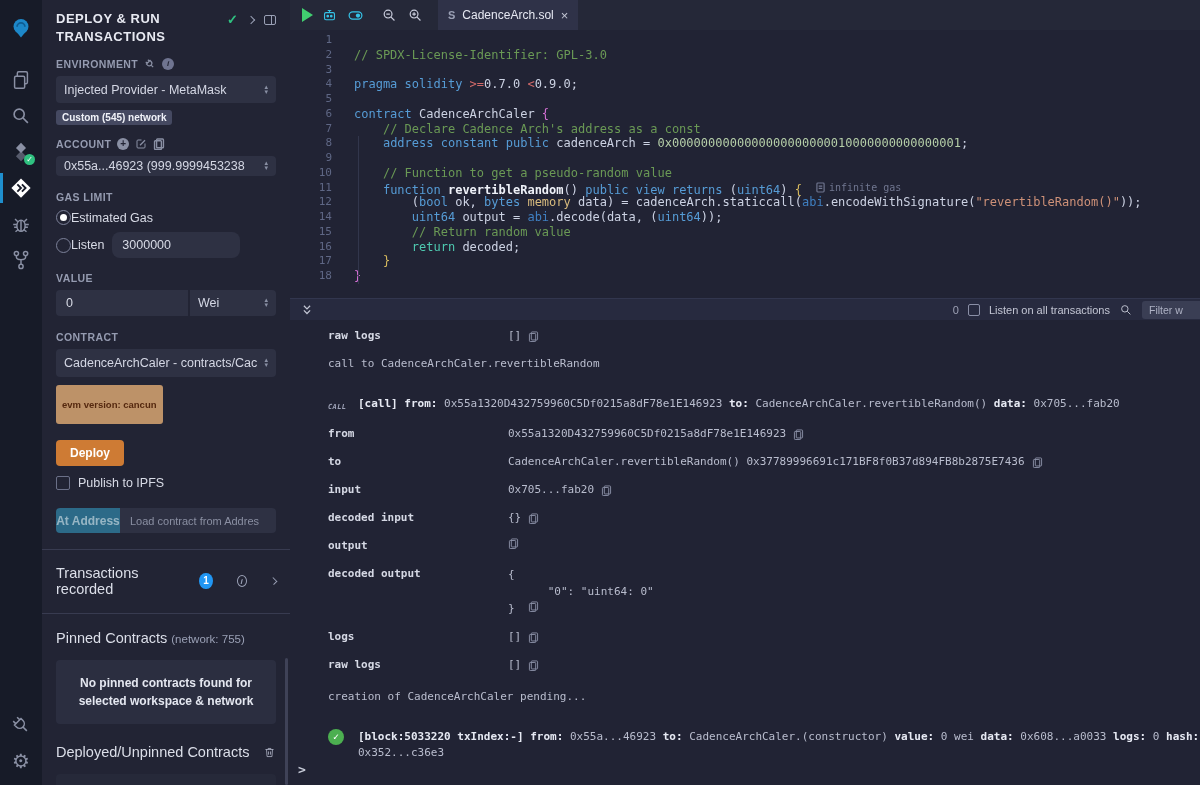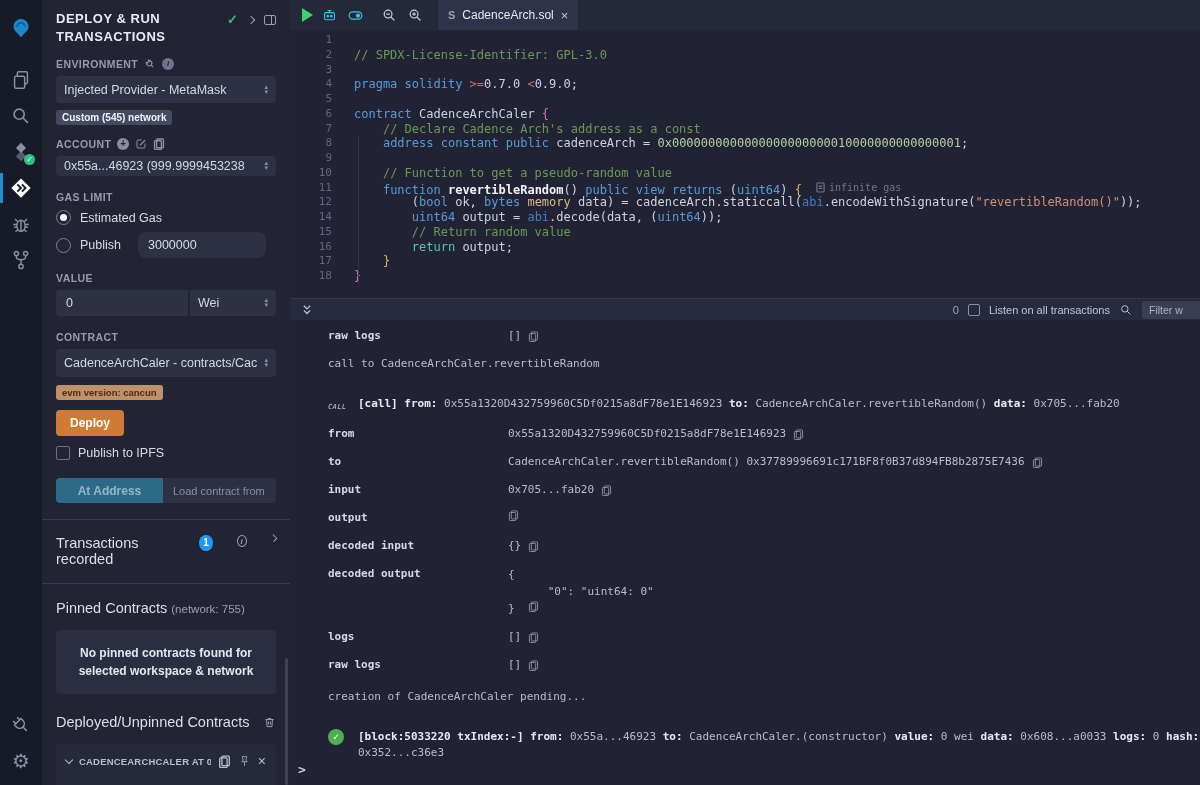--- a/index.html
+++ b/index.html
@@ -29,38 +29,38 @@
   .split-ic{width:12px;height:10px;border:1.4px solid #9aa0b5;border-radius:2px;position:relative}
   .split-ic::after{content:"";position:absolute;top:0;bottom:0;right:3px;width:1.4px;background:#9aa0b5}
   .sec-label{font-size:10.5px;color:#959bb0;letter-spacing:.04em;margin:13px 0 6px;display:flex;align-items:center;gap:6px;font-weight:bold}
   .info-ic{width:12px;height:12px;border-radius:50%;background:#6f7490;color:#222434;font-size:8px;font-weight:bold;text-align:center;line-height:12px;font-style:italic}
   .plus-ic{width:12px;height:12px;border-radius:50%;background:#8a90a4;color:#222434;text-align:center;line-height:12px;font-size:10px;font-weight:bold}
   .mini-svg{width:12px;height:12px;stroke:#8a90a4;fill:none;stroke-width:1.6}
   .sel{height:27px;background:#2e3143;border-radius:4px;display:flex;align-items:center;padding:0 8px;font-size:12.5px;color:#d4d7e4;cursor:pointer}
   .sel .txt{flex:1;white-space:nowrap;overflow:hidden}
   .arrows{display:flex;flex-direction:column;line-height:5px;font-size:7px;color:#8a90a4;font-family:"DejaVu Sans",sans-serif}
   .net-badge{display:inline-block;margin-top:7px;background:#454961;color:#f0f2f8;font-size:10px;font-weight:bold;padding:2px 6px;border-radius:3px}
-  .radio-row{display:flex;align-items:center;gap:9px;margin:7px 0;font-size:12.5px;color:#d8dbe6}
+  .radio-row{display:flex;align-items:center;gap:0;margin:7px 0;font-size:12.5px;color:#d8dbe6}
   .radio{width:15px;height:15px;border-radius:50%;border:1.5px solid #7c8199;position:relative;flex:none}
   .radio.on::after{content:"";position:absolute;left:3px;top:3px;width:7px;height:7px;border-radius:50%;background:#fff}
   .inp{background:#2e3143;border:none;border-radius:8px;color:#d8dbe6;font-size:12.5px;height:26px;padding:0 10px;font-family:"Liberation Sans",sans-serif;outline:none}
   .custom-row input{width:128px;margin-left:8px}
   .value-row{display:flex;gap:2px}
   .value-row input{flex:1;min-width:0;border-radius:4px 0 0 4px}
   .wei-sel{width:86px;border-radius:0 4px 4px 0}
-  .evm-badge{display:inline-block;margin-top:8px;background:#bd9268;color:#55280e;font-size:9.5px;font-weight:bold;padding:2px 6px;border-radius:3px}
-  .deploy-btn{display:block;margin-top:10px;background:#ce7b34;color:#fff;border:none;border-radius:4px;font-size:12px;font-weight:bold;padding:6px 14px;cursor:pointer;font-family:"Liberation Sans",sans-serif}
+  .evm-badge{display:inline-block;margin-top:8px;background:#bd9268;color:#55280e;font-size:9.5px;font-weight:bold;padding:14px 6px;border-radius:3px}
+  .deploy-btn{display:block;margin-top:16px;background:#ce7b34;color:#fff;border:none;border-radius:4px;font-size:12px;font-weight:bold;padding:6px 14px;cursor:pointer;font-family:"Liberation Sans",sans-serif}
   .chk-row{display:flex;align-items:center;gap:8px;margin-top:10px;font-size:12.5px}
   .chk{width:14px;height:14px;border:1.5px solid #6b7088;border-radius:2px;background:transparent;flex:none}
   .ataddr-row{display:flex;margin-top:18px}
-  .ataddr-btn{width:107px;height:25px;background:#2c6a88;color:rgba(255,255,255,.5);font-weight:bold;font-size:12px;border:none;border-radius:4px 0 0 4px;cursor:pointer;font-family:"Liberation Sans",sans-serif}
+  .ataddr-btn{width:64px;height:25px;background:#2c6a88;color:rgba(255,255,255,.5);font-weight:bold;font-size:12px;border:none;border-radius:4px 0 0 4px;cursor:pointer;font-family:"Liberation Sans",sans-serif}
   .ataddr-inp{flex:1;min-width:0;height:25px;border-radius:0 4px 4px 0;font-size:11px}
   .ataddr-inp::placeholder{color:#8a8fa2}
   .divider{height:1px;background:#383b50;margin:16px -14px 0}
-  .tx-row{display:flex;gap:24px;margin-top:15px;font-size:14.5px;color:#dcdfe9}
+  .tx-row{display:flex;align-items:center;gap:24px;margin-top:15px;font-size:14.5px;color:#dcdfe9}
   .count-badge{width:16px;height:16px;border-radius:50%;background:#2196f3;color:#fff;font-size:10px;font-weight:bold;text-align:center;line-height:16px}
   .tx-chev{margin-left:auto}
   .pin-title{margin-top:16px;font-size:14.5px;color:#dcdfe9}
   .pin-title .small{font-size:11.5px;color:#9aa0b5}
   .empty-box{margin-top:14px;background:#2b2e40;border-radius:4px;padding:14px 10px;text-align:center;font-size:12px;font-weight:bold;color:#e4e7f0;line-height:1.5}
   .dep-title-row{display:flex;align-items:center;margin-top:20px}
   .dep-title{font-size:14.5px;color:#dcdfe9}
   .card{margin-top:14px;background:#262939;border-radius:4px;padding:10px 10px 12px;height:130px}
   .card-head{display:flex;align-items:center;gap:7px;color:#b9bdcf}
   .chev-d{width:6px;height:6px;border-right:1.6px solid #b9bdcf;border-bottom:1.6px solid #b9bdcf;transform:rotate(45deg);margin-top:-3px}
@@ -232,21 +232,21 @@
 
       <div class="sec-label" style="margin-top:15px">
         <span>GAS LIMIT</span>
       </div>
       <div class="radio-row">
         <span class="radio on"></span>
         <span>Estimated Gas</span>
       </div>
       <div class="radio-row custom-row">
         <span class="radio"></span>
-        <span>Publish</span>
+        <span>Listen</span>
         <input class="inp" value="3000000" style="">
       </div>
 
       <div class="sec-label" style="margin-top:14px">
         <span>VALUE</span>
       </div>
       <div class="value-row">
         <input class="inp" value="0" style="">
         <div class="sel wei-sel" style="height:26px">
           <span class="txt">Wei</span>
@@ -384,21 +384,21 @@
           <div class="code-line"><span class="ln">8</span><span class="cl"><span class="tk-p">    </span><span class="tk-k">address constant public </span><span class="tk-p">cadenceArch = </span><span class="tk-n">0x0000000000000000000000010000000000000001</span><span class="tk-p">;</span></span></div>
           <div class="code-line"><span class="ln">9</span><span class="cl"></span></div>
           <div class="code-line"><span class="ln">10</span><span class="cl"><span class="tk-p">    </span><span class="tk-c">// Function to get a pseudo-random value</span></span></div>
           <div class="code-line"><span class="ln">11</span><span class="cl"><span class="tk-p">    </span><span class="tk-k">function </span><span class="tk-f">revertibleRandom</span><span class="tk-p">() </span><span class="tk-k">public view returns </span><span class="tk-p">(</span><span class="tk-k">uint64</span><span class="tk-p">) </span><span class="tk-g">{</span><span class="ghost"><svg viewBox="0 0 10 12">
                   <rect x="1" y="1" width="8" height="10" rx="1"></rect>
                   <path d="M3 4.5 h4 M3 7 h4"></path>
                 </svg>infinite gas</span></span></div>
           <div class="code-line"><span class="ln">12</span><span class="cl"><span class="tk-p">        (</span><span class="tk-k">bool</span><span class="tk-p"> ok, </span><span class="tk-k">bytes</span><span class="tk-p"> </span><span class="tk-y">memory</span><span class="tk-p"> data) = cadenceArch.staticcall(</span><span class="tk-a">abi</span><span class="tk-p">.encodeWithSignature(</span><span class="tk-s">"revertibleRandom()"</span><span class="tk-p">));</span></span></div>
           <div class="code-line"><span class="ln">14</span><span class="cl"><span class="tk-p">        </span><span class="tk-k">uint64</span><span class="tk-p"> output = </span><span class="tk-a">abi</span><span class="tk-p">.decode(data, (</span><span class="tk-k">uint64</span><span class="tk-p">));</span></span></div>
           <div class="code-line"><span class="ln">15</span><span class="cl"><span class="tk-p">        </span><span class="tk-c">// Return random value</span></span></div>
-          <div class="code-line"><span class="ln">16</span><span class="cl"><span class="tk-p">        </span><span class="tk-t">return</span><span class="tk-p"> output;</span></span></div>
+          <div class="code-line"><span class="ln">16</span><span class="cl"><span class="tk-p">        </span><span class="tk-t">return</span><span class="tk-p"> decoded;</span></span></div>
           <div class="code-line"><span class="ln">17</span><span class="cl"><span class="tk-p">    </span><span class="tk-g">}</span></span></div>
           <div class="code-line"><span class="ln">18</span><span class="cl"><span class="tk-m">}</span></span></div>
         </div>
     </div>
 
     <div class="term-bar">
       <svg class="dbl-chev" viewBox="0 0 18 18">
           <path d="M5 3.5 l4 4 4 -4 M5 9.5 l4 4 4 -4"></path>
         </svg>
       <div class="term-bar-right">
@@ -439,29 +439,29 @@
               </svg></span>
           </div>
           <div class="trow">
             <span class="tlabel">input</span>
             <span class="tval">0x705...fab20<svg viewBox="0 0 14 14" class="cp">
                 <rect x="4.2" y="1.2" width="8" height="10.2" rx="1"></rect>
                 <rect x="1.8" y="3.2" width="8" height="10.2" rx="1"></rect>
               </svg></span>
           </div>
           <div class="trow">
+            <span class="tlabel">decoded input</span>
+            <span class="tval">{}<svg viewBox="0 0 14 14" class="cp">
+                <rect x="4.2" y="1.2" width="8" height="10.2" rx="1"></rect>
+                <rect x="1.8" y="3.2" width="8" height="10.2" rx="1"></rect>
+              </svg></span>
+          </div>
+          <div class="trow">
             <span class="tlabel">output</span>
             <span class="tval"><svg viewBox="0 0 14 14" class="cp">
-                <rect x="4.2" y="1.2" width="8" height="10.2" rx="1"></rect>
-                <rect x="1.8" y="3.2" width="8" height="10.2" rx="1"></rect>
-              </svg></span>
-          </div>
-          <div class="trow">
-            <span class="tlabel">decoded input</span>
-            <span class="tval">{}<svg viewBox="0 0 14 14" class="cp">
                 <rect x="4.2" y="1.2" width="8" height="10.2" rx="1"></rect>
                 <rect x="1.8" y="3.2" width="8" height="10.2" rx="1"></rect>
               </svg></span>
           </div>
           <div class="trow">
             <span class="tlabel">decoded output</span>
             <div class="tval-multi"><div>{</div><div>      "0": "uint64: 0"</div><div>}  <svg viewBox="0 0 14 14" class="cp">
                   <rect x="4.2" y="1.2" width="8" height="10.2" rx="1"></rect>
                   <rect x="1.8" y="3.2" width="8" height="10.2" rx="1"></rect>
                 </svg></div></div>

